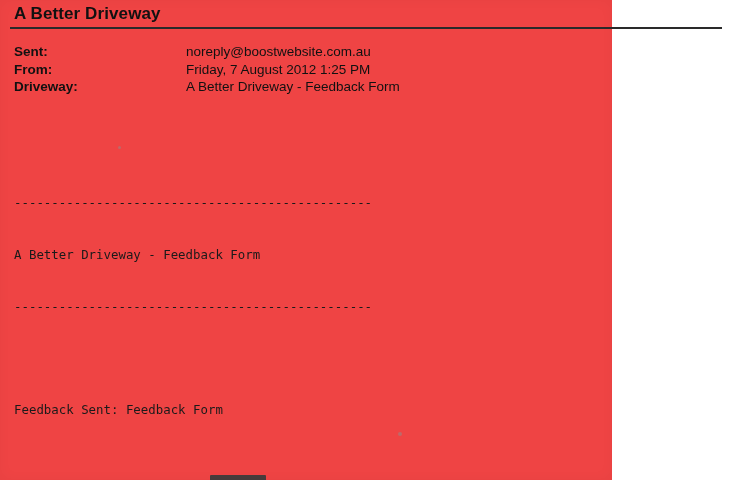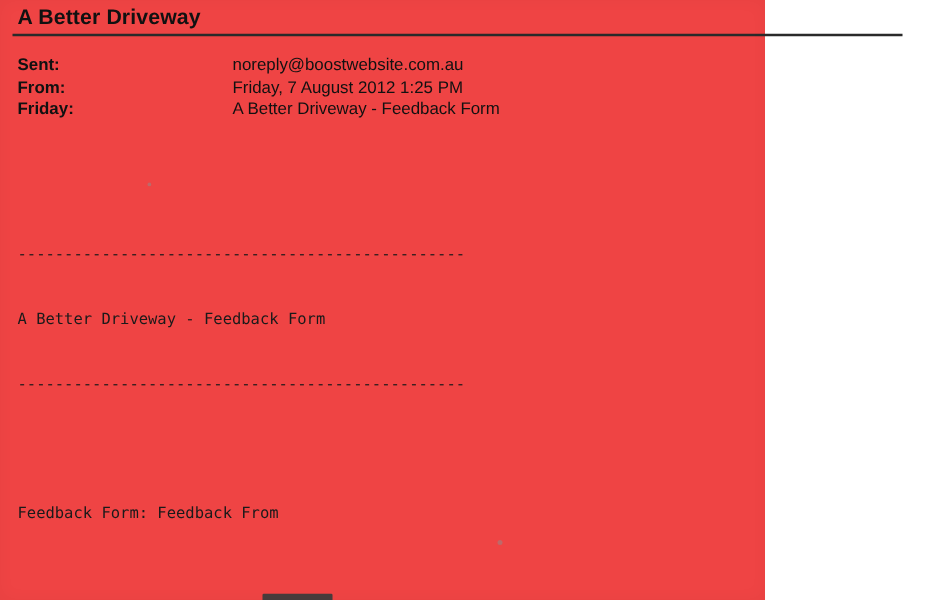--- a/index.html
+++ b/index.html
@@ -106,31 +106,31 @@
   <div class="headers">
     <div class="hdr-row">
       <span class="hdr-label">Sent:</span>
       <span class="hdr-value">noreply@boostwebsite.com.au</span>
     </div>
     <div class="hdr-row">
       <span class="hdr-label">From:</span>
       <span class="hdr-value">Friday, 7 August 2012 1:25 PM</span>
     </div>
     <div class="hdr-row">
-      <span class="hdr-label">Friday:</span>
+      <span class="hdr-label">Driveway:</span>
       <span class="hdr-value">A Better Driveway - Feedback Form</span>
     </div>
   </div>
 
   <div class="body-text">
     <div class="line">------------------------------------------------</div>
     <div class="line">A Better Driveway - Feedback Form</div>
     <div class="line">------------------------------------------------</div>
     <div class="line"></div>
-    <div class="line">Feedback Form: Feedback From</div>
+    <div class="line">Feedback Sent: Feedback Form</div>
 
     <div class="line">
       
       <span class="redaction" style="left:196px;top:5px;width:56px;height:11px;"></span>
     </div>
 
     
 
     
     

